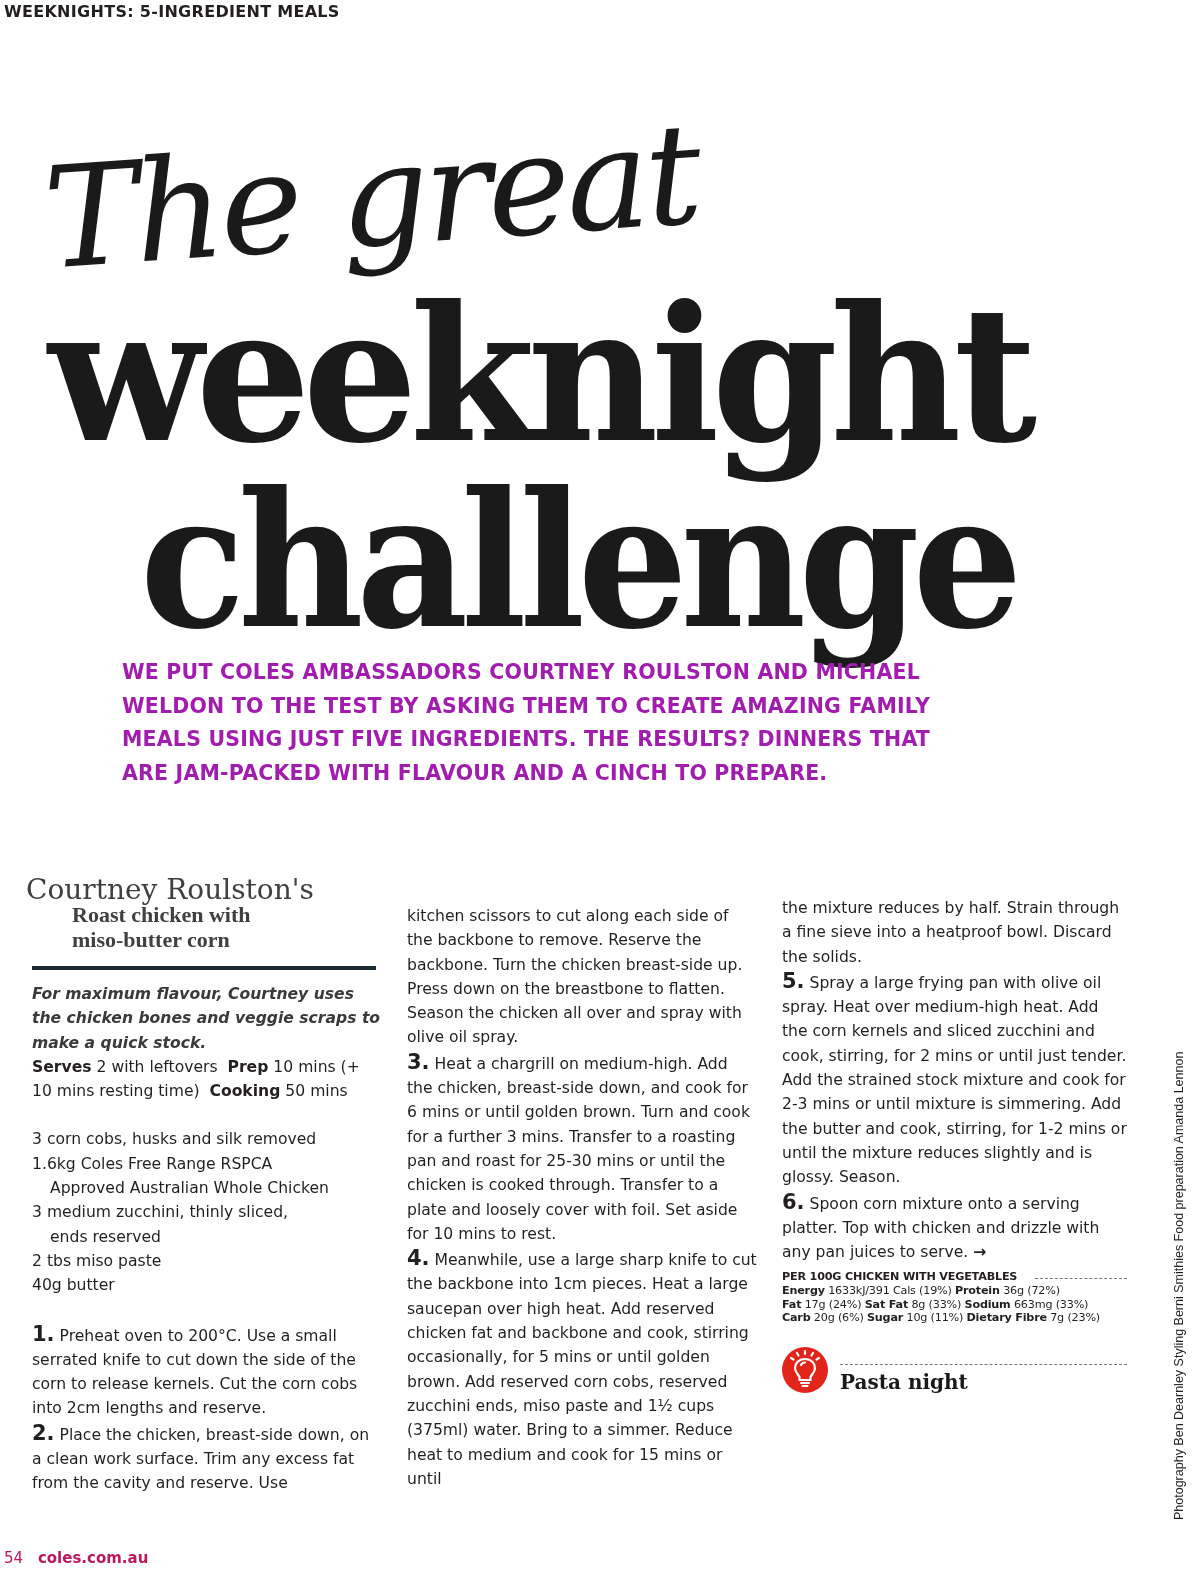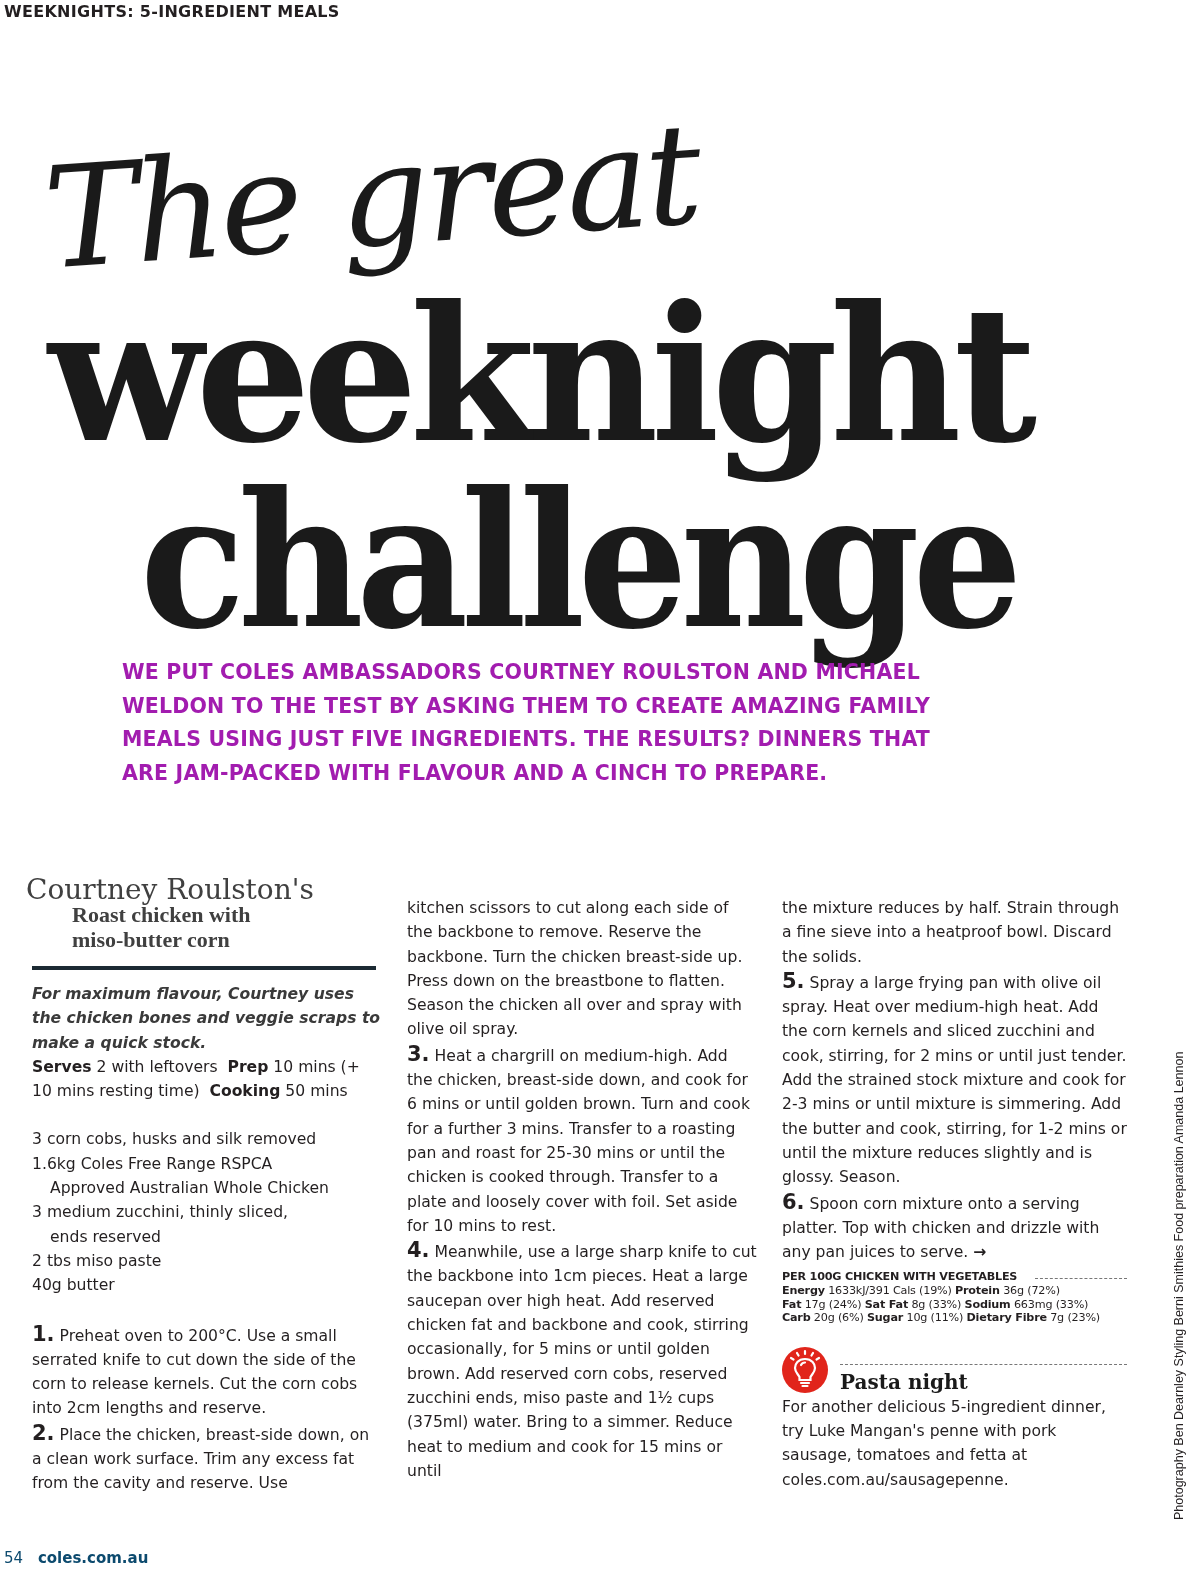--- a/index.html
+++ b/index.html
@@ -5,21 +5,21 @@
     html, body { margin: 0; padding: 0; background: #ffffff; }
     body { width: 1200px; height: 1571px; position: relative; overflow: hidden; color: #231f20; font-family: "Liberation Sans", sans-serif; }
     .section-label { position: absolute; left: 4px; top: 2px; font-family: "DejaVu Sans", sans-serif; font-weight: bold; font-size: 16px; letter-spacing: 0.3px; color: #231f20; }
     .title-script { position: absolute; left: 40px; top: 150px; font-family: "DejaVu Serif", serif; font-style: italic; font-size: 140px; line-height: 1; letter-spacing: -4px; color: #1a1a1a; transform: rotate(-4deg); transform-origin: left top; white-space: nowrap; }
     .title-big { position: absolute; left: 48px; font-family: "DejaVu Serif", serif; font-weight: bold; font-size: 188px; line-height: 1; letter-spacing: -8px; color: #1a1a1a; white-space: nowrap; }
     .title-big.l1 { top: 280px; transform: scaleX(0.96); transform-origin: left top; }
     .title-big.l2 { top: 466px; left: 140px; transform: scaleX(0.92); transform-origin: left top; }
     .intro { position: absolute; left: 122px; top: 656px; width: 860px; font-family: "DejaVu Sans", sans-serif; font-weight: bold; font-size: 20.5px; line-height: 33.5px; color: #a21caf; letter-spacing: 0.2px; }
     .col { position: absolute; top: 896px; font-family: "DejaVu Sans", sans-serif; font-size: 15.6px; line-height: 24.3px; color: #231f20; }
     .col1 { left: 32px; width: 350px; top: 876px; }
-    .col2 { left: 407px; width: 350px; }
+    .col2 { left: 407px; width: 350px; margin-top: 8px; }
     .col3 { left: 782px; width: 345px; }
     .byline { font-family: "DejaVu Serif", serif; font-size: 28px; line-height: 28px; color: #404040; margin-left: -6px; }
     .recipe-title { font-family: Liberation Serif, serif; font-weight: bold; font-size: 22px; line-height: 25px; color: #404040; margin-top: -2px; margin-left: 40px; }
     .rule { height: 4px; background: #1c2a33; margin: 14px 0 12px 0; width: 344px; }
     .intro-text { font-style: italic; font-weight: bold; color: #3a3a3a; }
     .meta b { font-weight: bold; }
     .spacer { height: 24px; }
     .ingredient { }
     .ingredient .indent { padding-left: 18px; display: block; }
     .step-num { font-weight: bold; font-size: 21px; }
@@ -29,21 +29,21 @@
     .nutrition .head .dash { flex: 1; border-top: 1.5px dashed #777; height: 0; margin-top: 2px; }
     .nutrition b { font-weight: bold; }
     .tip { margin-top: 22px; position: relative; }
     .tip-top { display: flex; align-items: flex-end; gap: 12px; }
     .bulb { width: 46px; height: 46px; border-radius: 50%; background: #e1251b; position: relative; flex: none; }
     .tip-heading-wrap { flex: 1; }
     .tip-dash { border-top: 1.5px dashed #777; margin-bottom: 6px; }
     .tip-heading { font-family: "DejaVu Serif", serif; font-weight: bold; font-size: 20px; line-height: 22px; color: #1a1a1a; }
     .tip-body { margin-top: 2px; }
     .credit { position: absolute; left: 1172px; top: 1520px; transform: rotate(-90deg); transform-origin: left top; font-family: "Liberation Sans", sans-serif; font-size: 12.5px; white-space: nowrap; color: #231f20; }
-    .footer { position: absolute; left: 4px; top: 1549px; font-family: "DejaVu Sans", sans-serif; font-size: 15px; color: #0c4a6e; }
+    .footer { position: absolute; left: 4px; top: 1549px; font-family: "DejaVu Sans", sans-serif; font-size: 15px; color: #be185d; }
     .footer .site { font-weight: bold; margin-left: 10px; }
     .arrow { font-weight: bold; }
   </style>
 </head>
 <body>
 
 <div class="section-label">WEEKNIGHTS: 5-INGREDIENT MEALS</div>
 
 <div class="title-script">The great</div>
 <div class="title-big l1">weeknight</div>
@@ -158,21 +158,20 @@
             <line x1="37" y1="11" x2="34.5" y2="12.5"></line>
             <path d="M19 18 C20 16 22 15.5 23 15.5"></path>
           </g>
         </svg>
       </div>
       <div class="tip-heading-wrap">
         <div class="tip-dash"></div>
         <div class="tip-heading">Pasta night</div>
       </div>
     </div>
-    <p class="tip-body">For another delicious 5-ingredient dinner, try Luke Mangan's penne with pork sausage, tomatoes and fetta at coles.com.au/sausagepenne.</p>
   </div>
 </div>
 
 <div class="credit">Photography Ben Dearnley Styling Berni Smithies Food preparation Amanda Lennon</div>
 
 <div class="footer">
   <span>54</span>
   <span class="site">coles.com.au</span>
 </div>
 

